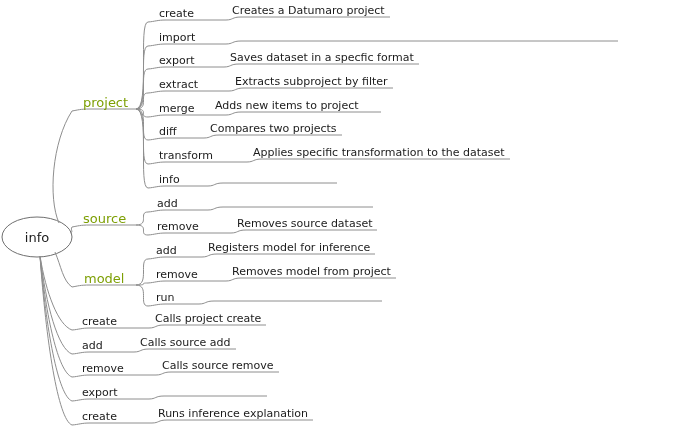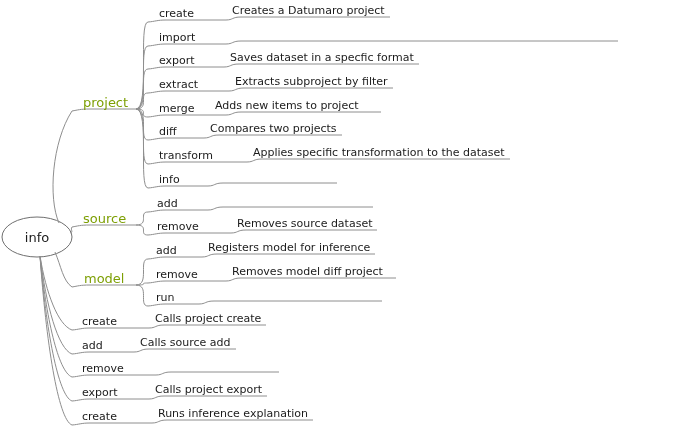--- a/index.html
+++ b/index.html
@@ -96,25 +96,25 @@
   <span class="desc" style="left:253px;top:147px" id="desc-6">Applies specific transformation to the dataset</span>
   <span class="cmd" style="left:159px;top:174px" id="cmd-7">info</span>
 
   <span class="cmd" style="left:157px;top:198px" id="cmd-8">add</span>
   <span class="cmd" style="left:157px;top:221px" id="cmd-9">remove</span>
   <span class="desc" style="left:237px;top:218px" id="desc-9">Removes source dataset</span>
 
   <span class="cmd" style="left:156px;top:245px" id="cmd-10">add</span>
   <span class="desc" style="left:208px;top:242px" id="desc-10">Registers model for inference</span>
   <span class="cmd" style="left:156px;top:269px" id="cmd-11">remove</span>
-  <span class="desc" style="left:232px;top:266px" id="desc-11">Removes model diff project</span>
+  <span class="desc" style="left:232px;top:266px" id="desc-11">Removes model from project</span>
   <span class="cmd" style="left:156px;top:292px" id="cmd-12">run</span>
 
   <span class="cmd" style="left:82px;top:316px" id="cmd-13">create</span>
   <span class="desc" style="left:155px;top:313px" id="desc-13">Calls project create</span>
   <span class="cmd" style="left:82px;top:340px" id="cmd-14">add</span>
   <span class="desc" style="left:140px;top:337px" id="desc-14">Calls source add</span>
   <span class="cmd" style="left:82px;top:363px" id="cmd-15">remove</span>
+  <span class="desc" style="left:162px;top:360px" id="desc-15">Calls source remove</span>
   <span class="cmd" style="left:82px;top:387px" id="cmd-16">export</span>
-  <span class="desc" style="left:155px;top:384px" id="desc-16">Calls project export</span>
   <span class="cmd" style="left:82px;top:411px" id="cmd-17">create</span>
   <span class="desc" style="left:158px;top:408px" id="desc-17">Runs inference explanation</span>
 </div>
 
 </body></html>

